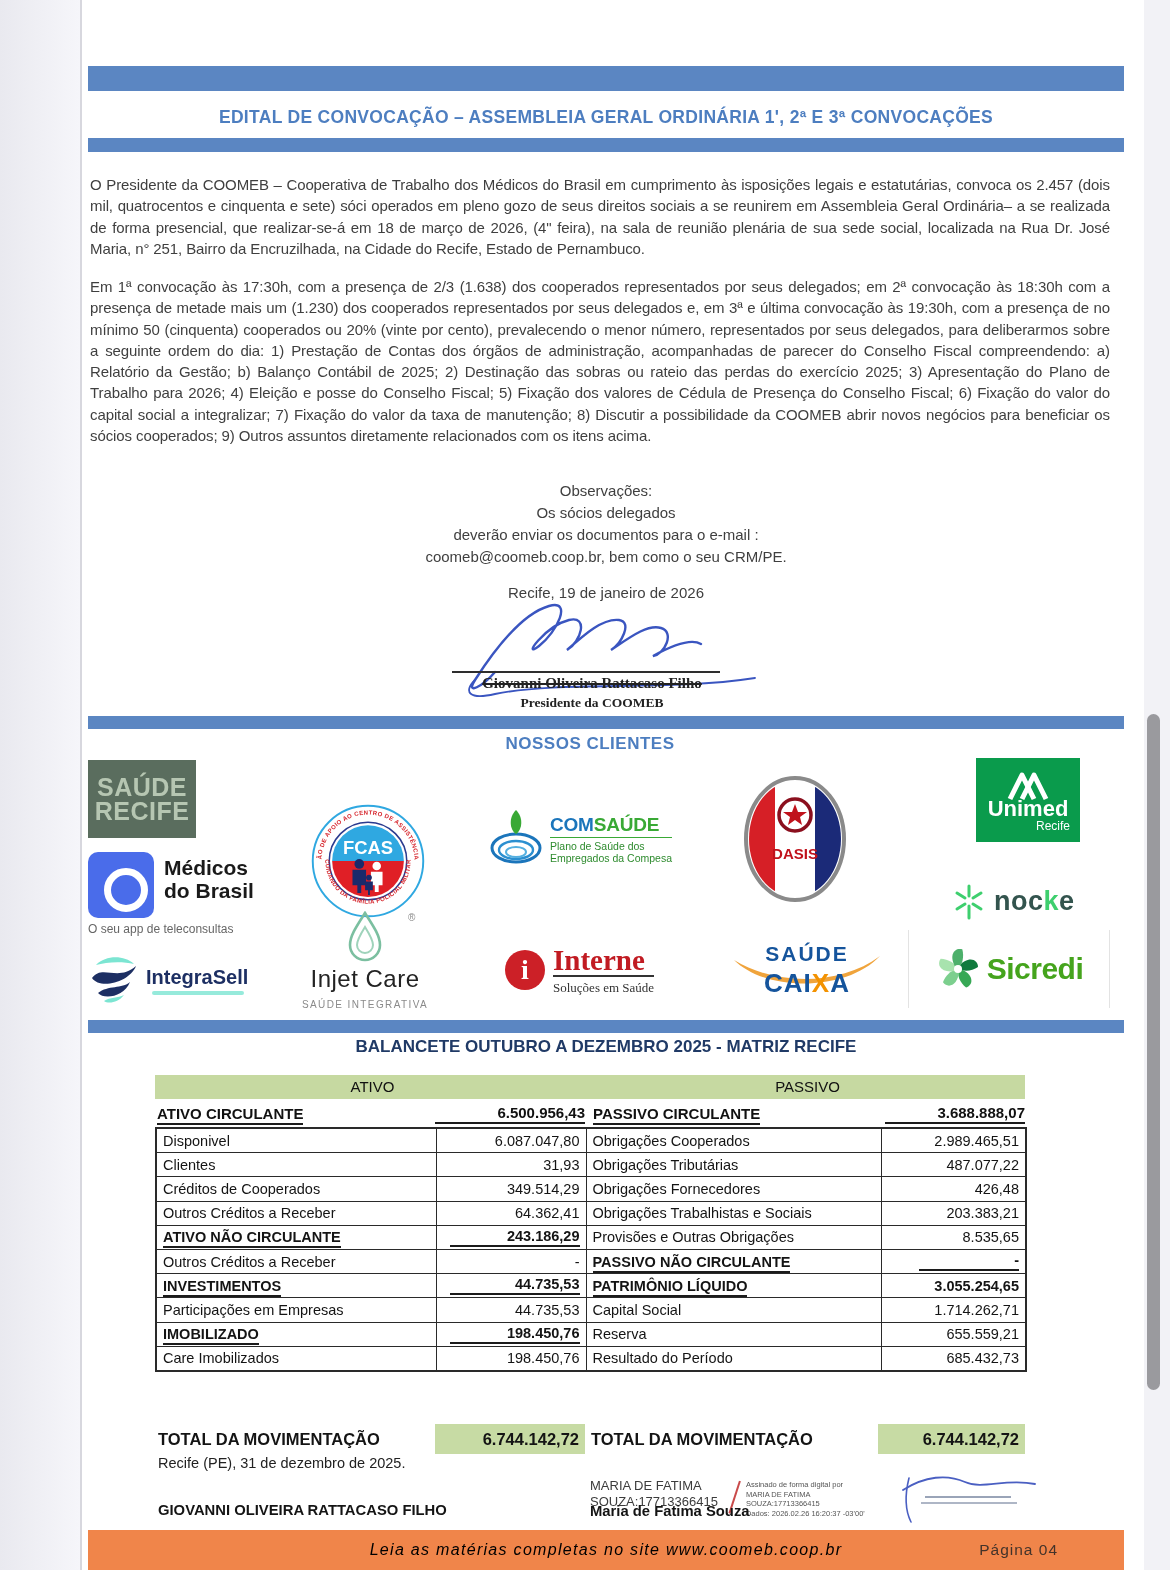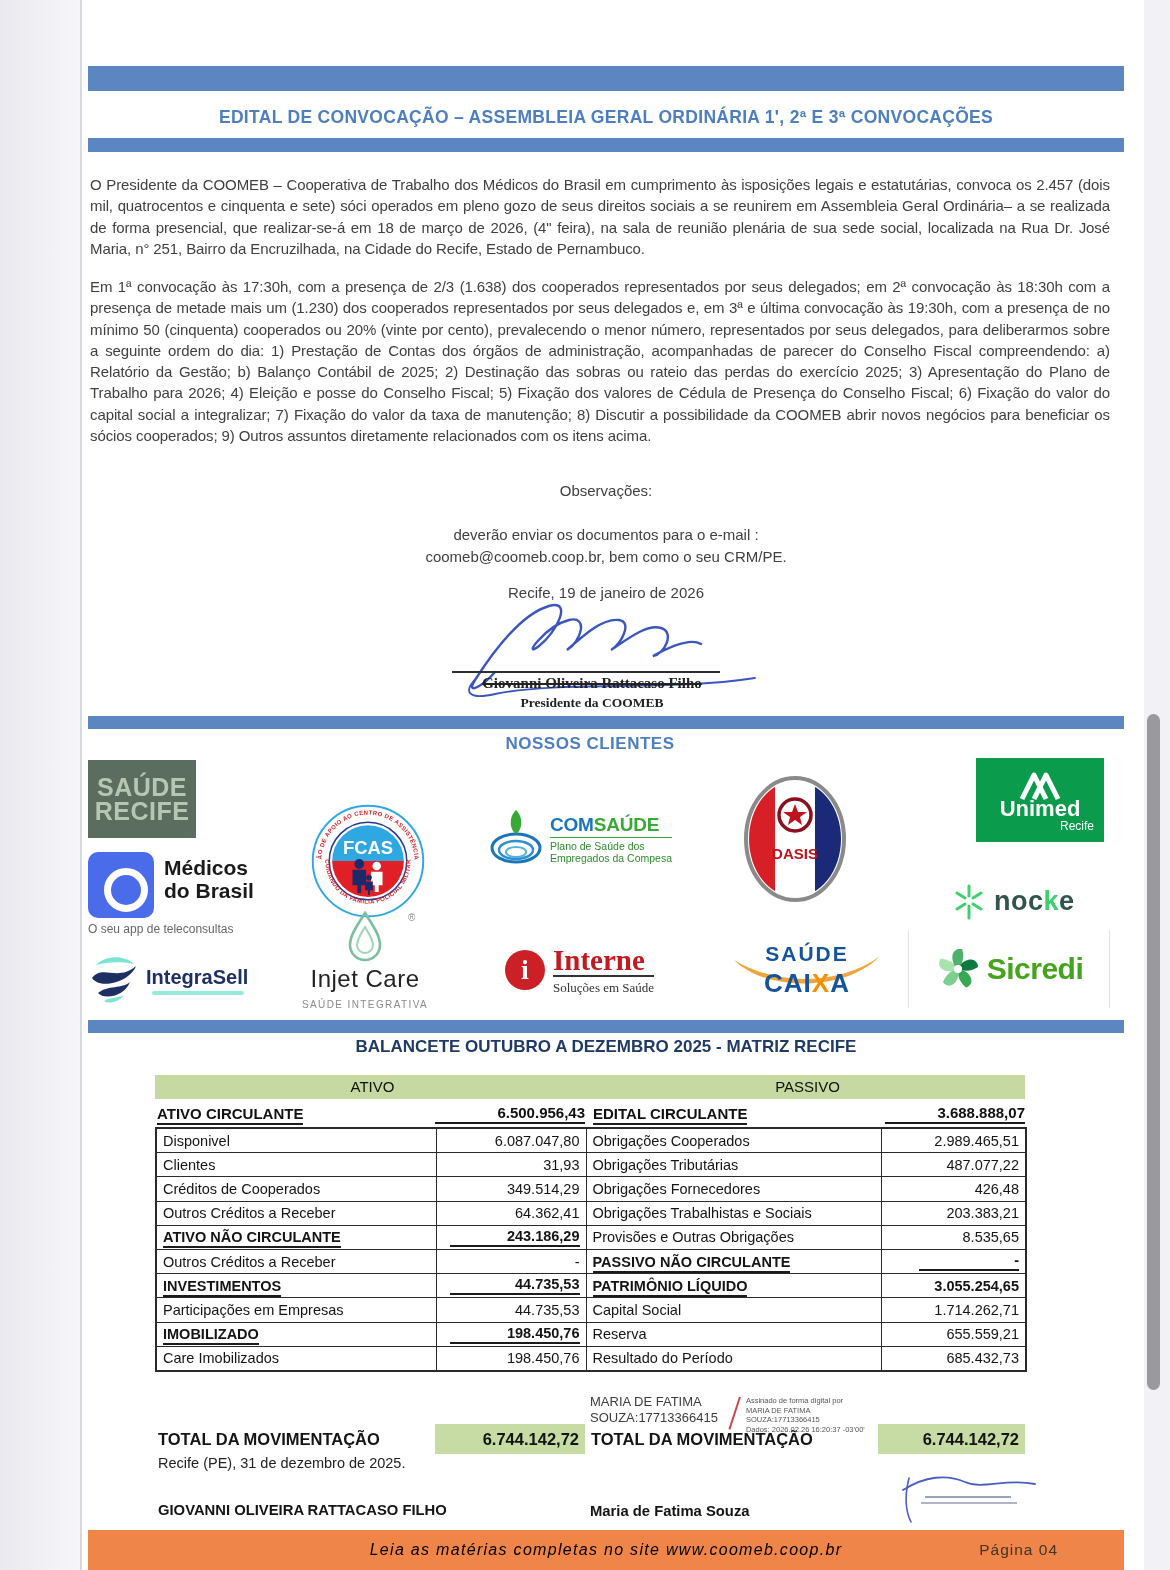--- a/index.html
+++ b/index.html
@@ -26,21 +26,21 @@
   .sig-rule{left:452px;top:671px;width:268px;height:2px;background:#2e2e2e;}
   .sig-name{left:427px;top:675px;width:330px;text-align:center;font-family:"Liberation Serif",serif;
             font-weight:700;font-size:15px;color:#222;text-decoration:line-through;text-decoration-thickness:1.5px;}
   .sig-title{left:427px;top:695px;width:330px;text-align:center;font-family:"Liberation Serif",serif;
              font-weight:700;font-size:13.5px;color:#222;}
 
   
   .logo-box{display:flex;align-items:center;justify-content:center;}
   .saude-recife{left:88px;top:760px;width:108px;height:78px;background:#5a6d5e;flex-direction:column;}
   .saude-recife .t{color:#b6c6b2;font-weight:700;font-size:25px;line-height:24px;letter-spacing:.5px;}
-  .unimed{left:976px;top:758px;width:128px;height:84px;background:#0a9b4c;flex-direction:column;}
+  .unimed{left:976px;top:758px;width:104px;height:84px;background:#0a9b4c;flex-direction:column;}
   .unimed .nm{color:#fff;font-weight:700;font-size:22px;line-height:20px;margin-top:-2px;}
   .unimed .ct{color:#fff;font-size:12px;align-self:flex-end;margin-right:10px;}
   .medicos{left:88px;top:850px;width:170px;height:88px;}
   .med-sq{position:absolute;left:0;top:2px;width:66px;height:66px;background:#4a6cea;border-radius:10px;}
   .med-ring{position:absolute;left:16px;top:18px;width:30px;height:30px;border:7px solid #fff;border-radius:50%;}
   .med-txt{position:absolute;left:76px;top:6px;font-weight:700;font-size:21px;line-height:23px;color:#1a1a1a;}
   .med-tag{position:absolute;left:0;top:72px;width:170px;font-size:12px;color:#666;}
   .nocke{left:952px;top:880px;width:160px;height:42px;justify-content:flex-start;}
   .nocke .t{font-size:27px;font-weight:700;color:#33544e;margin-left:8px;letter-spacing:.5px;}
   .nocke .k{color:#3ecf6e;}
@@ -89,21 +89,21 @@
   .grid{left:155px;top:1127px;border-collapse:collapse;border:2.6px solid #2a2a2a;table-layout:fixed;width:870px;}
   .grid td{border:1.6px solid #2a2a2a;height:23.2px;font-size:14.5px;color:#141414;padding:0 6px;overflow:hidden;white-space:nowrap;}
   .grid td.v{text-align:right;}
   .grid td.bold{font-weight:700;}
 
   .tot-label{font-weight:700;font-size:16.5px;color:#141414;line-height:30px;}
   .tot-box{background:#c7dba4;height:30px;display:flex;align-items:center;justify-content:flex-end;
            font-weight:700;font-size:16.5px;color:#141414;padding-right:6px;box-sizing:border-box;}
   .bal-date{left:158px;top:1455px;font-size:14.5px;color:#222;}
   .signer-bold{font-weight:700;font-size:14.8px;color:#141414;}
-  .maria-block{left:590px;top:1394px;display:flex;align-items:flex-start;}
+  .maria-block{left:590px;top:1478px;display:flex;align-items:flex-start;}
   .maria-cert{font-size:13px;color:#3c3c3c;line-height:16px;}
   .maria-digital{font-size:7.5px;color:#555;line-height:9.5px;margin-left:10px;margin-top:2px;width:130px;}
   .red-slash{width:14px;height:34px;margin-left:2px;border-right:2px solid #c94a4a;transform:rotate(18deg);}
 
   
   .footer{left:88px;top:1530px;width:1036px;height:40px;background:#f0854a;display:flex;align-items:center;}
   .footer .txt{flex:1;text-align:center;font-size:16px;color:#000000;letter-spacing:1.3px;font-style:italic;}
   .footer .pg{position:absolute;right:66px;font-size:15.5px;color:#43332a;letter-spacing:1px;}
 </style>
 </head>
@@ -117,20 +117,21 @@
   <div class="abs scroll-thumb"></div>
 
   <div class="abs bluebar" style="top:66px;height:25px;"></div>
   <div class="abs doc-title">EDITAL DE CONVOCAÇÃO – ASSEMBLEIA GERAL ORDINÁRIA 1', 2ª E 3ª CONVOCAÇÕES</div>
   <div class="abs bluebar" style="top:138px;height:14px;"></div>
 
   <div class="abs para" style="top:174px;">O Presidente da COOMEB – Cooperativa de Trabalho dos Médicos do Brasil em cumprimento às isposições legais e estatutárias, convoca os 2.457 (dois mil, quatrocentos e cinquenta e sete) sóci operados em pleno gozo de seus direitos sociais a se reunirem em Assembleia Geral Ordinária– a se realizada de forma presencial, que realizar-se-á em 18 de março de 2026, (4" feira), na sala de reunião plenária de sua sede social, localizada na Rua Dr. José Maria, n° 251, Bairro da Encruzilhada, na Cidade do Recife, Estado de Pernambuco.</div>
   <div class="abs para" style="top:276px;">Em 1ª convocação às 17:30h, com a presença de 2/3 (1.638) dos cooperados representados por seus delegados; em 2ª convocação às 18:30h com a presença de metade mais um (1.230) dos cooperados representados por seus delegados e, em 3ª e última convocação às 19:30h, com a presença de no mínimo 50 (cinquenta) cooperados ou 20% (vinte por cento), prevalecendo o menor número, representados por seus delegados, para deliberarmos sobre a seguinte ordem do dia: 1) Prestação de Contas dos órgãos de administração, acompanhadas de parecer do Conselho Fiscal compreendendo: a) Relatório da Gestão; b) Balanço Contábil de 2025; 2) Destinação das sobras ou rateio das perdas do exercício 2025; 3) Apresentação do Plano de Trabalho para 2026; 4) Eleição e posse do Conselho Fiscal; 5) Fixação dos valores de Cédula de Presença do Conselho Fiscal; 6) Fixação do valor do capital social a integralizar; 7) Fixação do valor da taxa de manutenção; 8) Discutir a possibilidade da COOMEB abrir novos negócios para beneficiar os sócios cooperados; 9) Outros assuntos diretamente relacionados com os itens acima.</div>
 
   <div class="abs centerline" style="top:480px;">Observações:</div>
+  <div class="abs centerline" style="top:502px;">Os sócios delegados</div>
   <div class="abs centerline" style="top:524px;">deverão enviar os documentos para o e-mail :</div>
   <div class="abs centerline" style="top:546px;">coomeb@coomeb.coop.br, bem como o seu CRM/PE.</div>
   <div class="abs centerline" style="top:582px;">Recife, 19 de janeiro de 2026</div>
 
   <svg class="abs" style="left:455px;top:596px;" width="330" height="110" viewBox="0 0 330 110">
     <path d="M40,76 C28,90 10,100 20,84 C38,56 66,18 94,10 C118,3 102,36 84,50 C66,64 90,30 114,24 C134,19 126,46 112,54 C130,38 148,22 164,24 C178,26 166,48 156,54 C174,42 192,28 206,32 C220,36 210,58 198,60 C216,50 236,42 246,48" stroke="#3a55c0" stroke-width="2.4" fill="none" stroke-linecap="round"></path>
     <path d="M20,84 C8,96 14,104 40,98 C110,84 210,96 300,82" stroke="#3a55c0" stroke-width="1.8" fill="none" stroke-linecap="round"></path>
   </svg>
   <div class="abs sig-rule"></div>
   <div class="abs sig-name">Giovanni Oliveira Rattacaso Filho</div>
@@ -304,21 +305,21 @@
   <div class="abs bal-title">BALANCETE OUTUBRO A DEZEMBRO 2025 - MATRIZ RECIFE</div>
 
   <div class="abs tbl-head">
     <div class="th">ATIVO</div>
     <div class="th">PASSIVO</div>
   </div>
 
   <div class="abs tbl-sub">
     <div class="c0"><span class="bu">ATIVO CIRCULANTE</span></div>
     <div class="c1"><span class="ru w150">6.500.956,43</span></div>
-    <div class="c2"><span class="bu">EDITAL CIRCULANTE</span></div>
+    <div class="c2"><span class="bu">PASSIVO CIRCULANTE</span></div>
     <div class="c3"><span class="ru w140">3.688.888,07</span></div>
   </div>
 
   <table class="abs grid">
     <colgroup>
         <col style="width:280px">
         <col style="width:150px">
         <col style="width:295px">
         <col style="width:145px">
       </colgroup>

